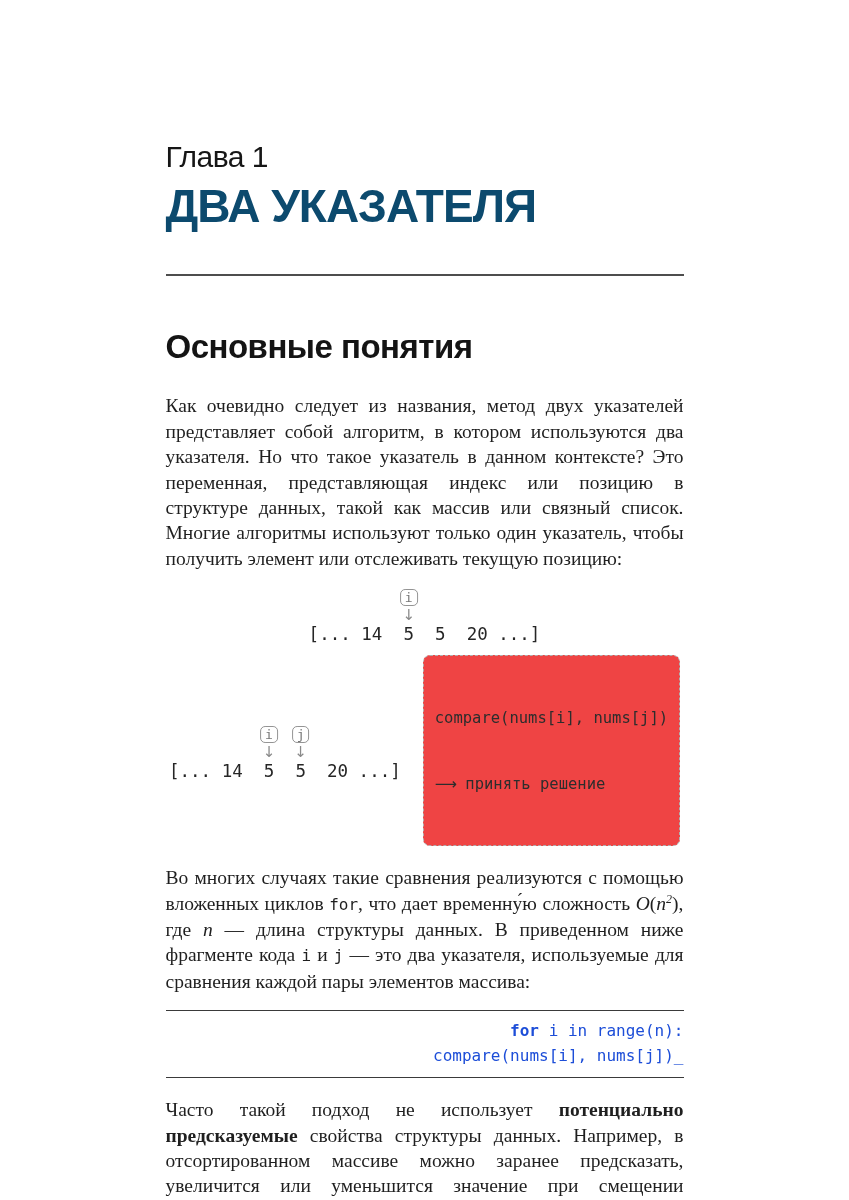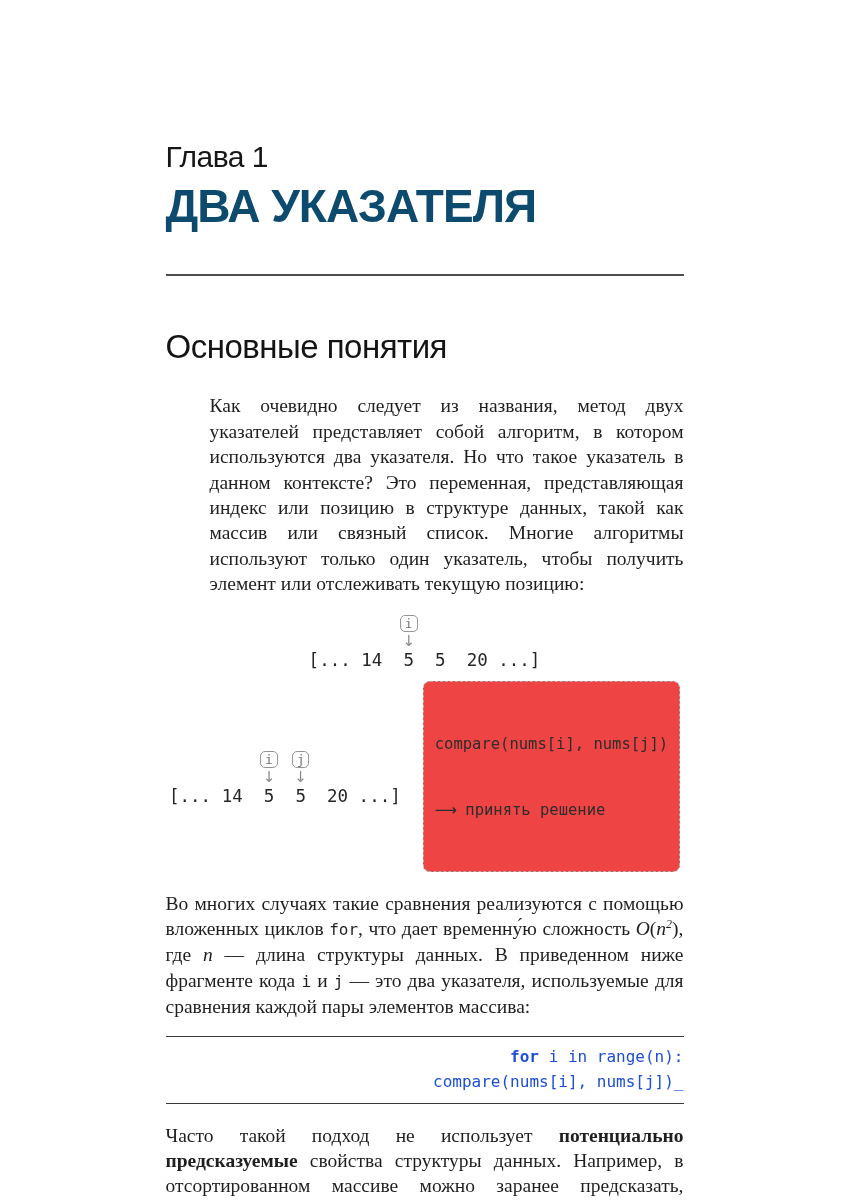--- a/index.html
+++ b/index.html
@@ -41,37 +41,37 @@
     height: 2px;
     background: #4d4d4d;
     border: none;
     margin-top: 42px;
   }
 
   
   .section-title {
     font-family: "Liberation Sans", sans-serif;
     font-size: 33px;
-    font-weight: 400;
+    font-weight: 700;
     letter-spacing: -0.5px;
     color: #141414;
     line-height: 38px;
     margin-top: 52px;
   }
 
   
   .body-para {
     font-family: "Liberation Serif", serif;
     font-size: 19.5px;
     line-height: 25.4px;
     text-align: justify;
     color: #1f1f1f;
     margin: 0;
   }
-  .mt-first { margin-top: 9px; margin-left: 44px; }
+  .mt-first { margin-top: 9px; }
   .mt-para  { margin-top: 19px; }
 
   .inline-mono {
     font-family: "DejaVu Sans Mono", monospace;
     font-size: 16px;
   }
   .inline-italic { font-style: italic; }
   .inline-bold   { font-weight: 700; }
   sup.inline-sup {
     font-style: italic;

